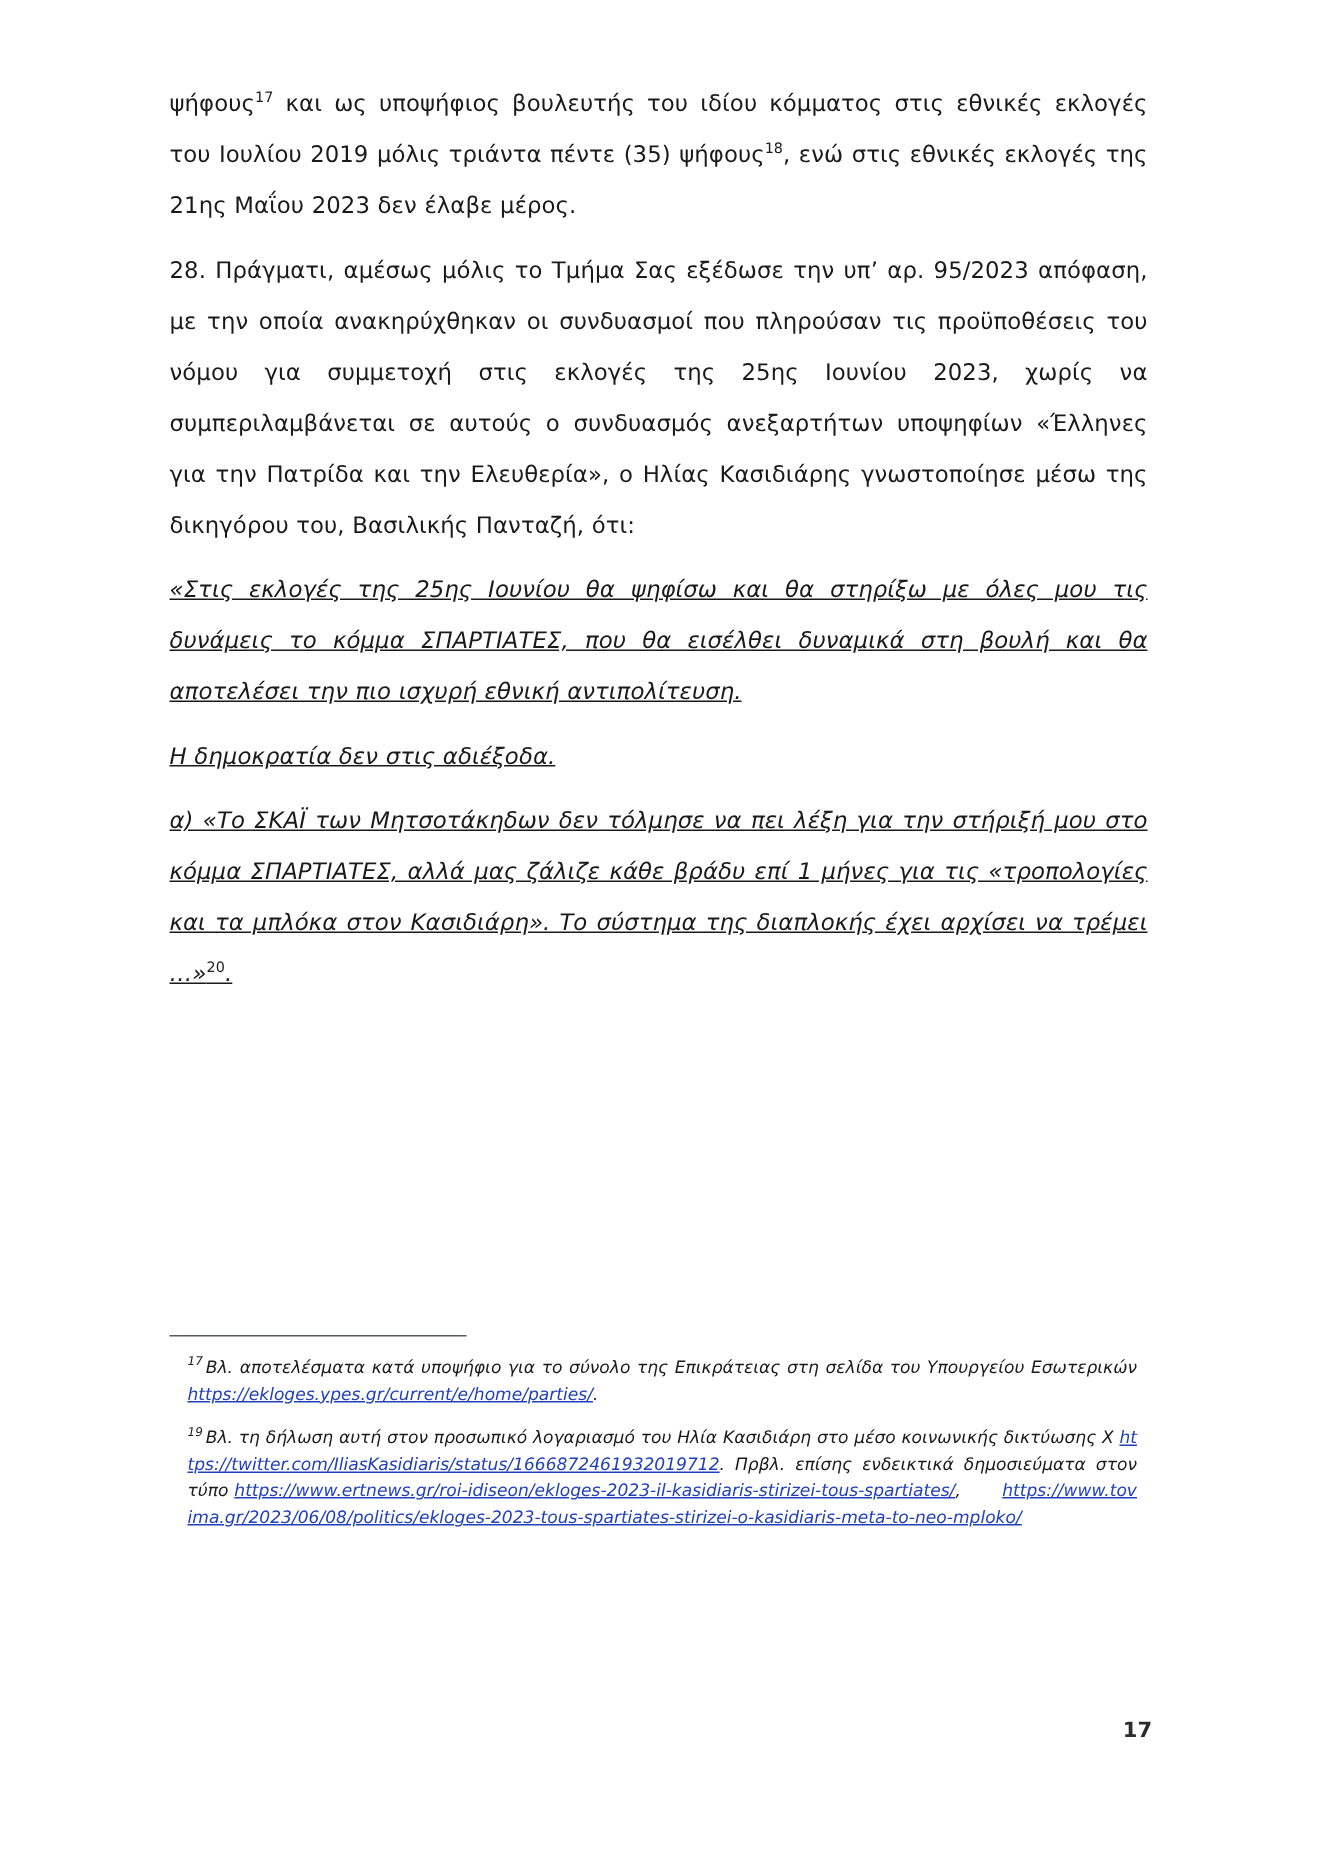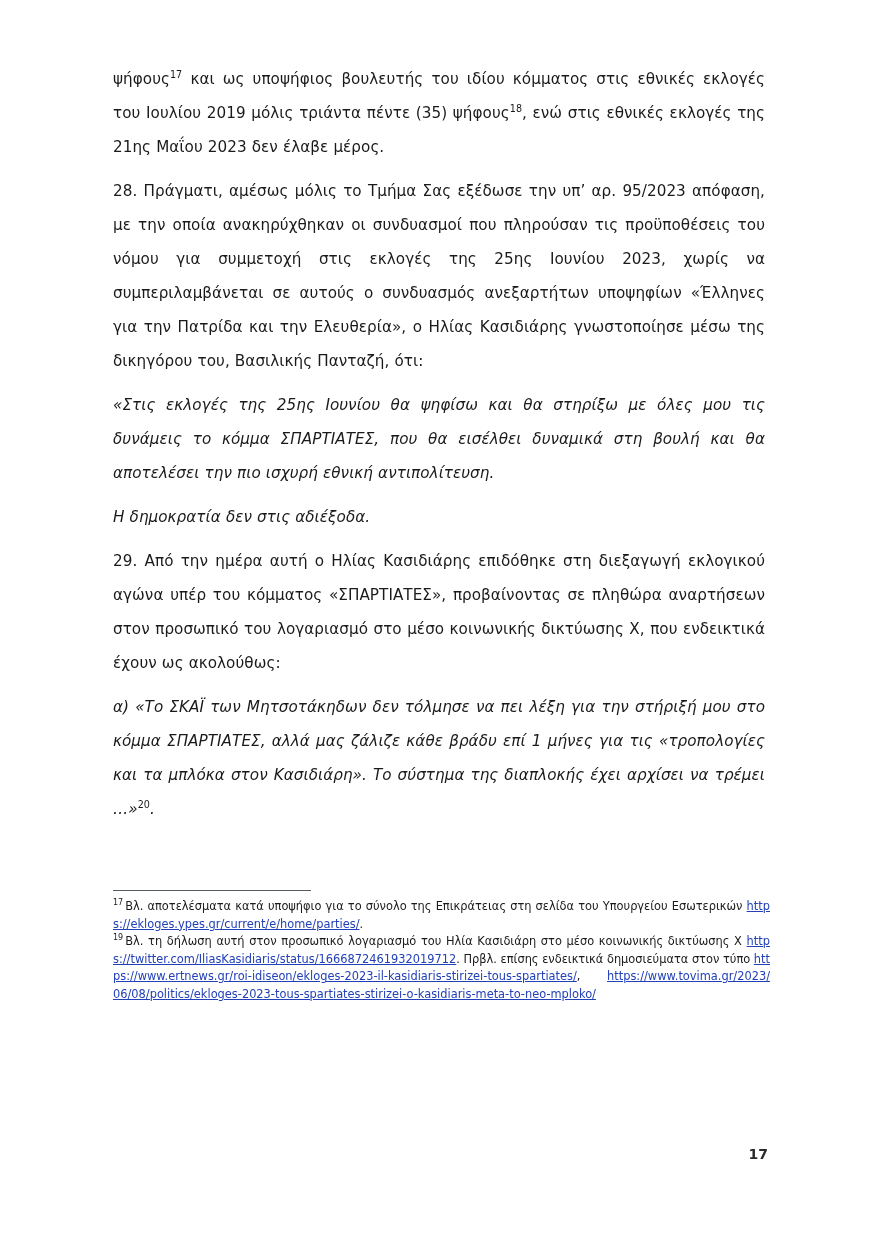--- a/index.html
+++ b/index.html
@@ -20,57 +20,59 @@
     background: #ffffff;
     box-sizing: border-box;
     padding: 52px 110px 0 113px;
     overflow: hidden;
   }
   .body-area {
     position: relative;
     width: 652px;
   }
   p.para {
-    margin: 10px 0 9px 0;
+    margin: 0 0 9px 0;
     font-size: 15.2px;
     line-height: 34px;
     text-align: justify;
     text-justify: inter-word;
     letter-spacing: 0.05px;
     word-spacing: 0.2px;
   }
   p.quote {
     font-style: italic;
     font-weight: 500;
+    text-decoration: underline;
   }
   sup.fn-ref {
     font-size: 9.6px;
     vertical-align: super;
     line-height: 0;
     font-style: normal;
   }
   .footnote-zone {
     position: absolute;
     left: 113px;
     right: 110px;
     top: 890px;
   }
   .fn-rule {
     width: 198px;
     height: 0;
     border-top: 1.2px solid #555c63;
     margin: 0 0 7px 0;
   }
   p.footnote {
-    margin: 0;
+    margin: 12px;
     font-size: 11.4px;
     line-height: 17.6px;
     text-align: justify;
     text-justify: inter-word;
     color: #1a1a1a;
+    font-style: italic;
   }
   p.footnote sup {
     font-size: 8px;
     vertical-align: super;
     line-height: 0;
     margin-right: 2px;
   }
   a.link, .link {
     color: #2240b8;
     text-decoration: underline;
@@ -96,21 +98,20 @@
       <span>ψήφους</span><sup class="fn-ref">17</sup><span> και ως υποψήφιος βουλευτής του ιδίου κόμματος στις εθνικές εκλογές του Ιουλίου 2019 μόλις τριάντα πέντε (35) ψήφους</span><sup class="fn-ref">18</sup><span>, ενώ στις εθνικές εκλογές της 21ης Μαΐου 2023 δεν έλαβε μέρος.</span>
     </p>
 
     <p class="para">28. Πράγματι, αμέσως μόλις το Τμήμα Σας εξέδωσε την υπ’ αρ. 95/2023 απόφαση, με την οποία ανακηρύχθηκαν οι συνδυασμοί που πληρούσαν τις προϋποθέσεις του νόμου για συμμετοχή στις εκλογές της 25ης Ιουνίου 2023, χωρίς να συμπεριλαμβάνεται σε αυτούς ο συνδυασμός ανεξαρτήτων υποψηφίων «Έλληνες για την Πατρίδα και την Ελευθερία», ο Ηλίας Κασιδιάρης γνωστοποίησε μέσω της δικηγόρου του, Βασιλικής Πανταζή, ότι:</p>
 
     <p class="para quote">«Στις εκλογές της 25ης Ιουνίου θα ψηφίσω και θα στηρίξω με όλες μου τις δυνάμεις το κόμμα ΣΠΑΡΤΙΑΤΕΣ, που θα εισέλθει δυναμικά στη βουλή και θα αποτελέσει την πιο ισχυρή εθνική αντιπολίτευση.</p>
 
     <p class="para quote">Η δημοκρατία δεν στις αδιέξοδα.</p>
 
 
-    <p class="para">29. Από την ημέρα αυτή ο Ηλίας Κασιδιάρης επιδόθηκε στη διεξαγωγή εκλογικού αγώνα υπέρ του κόμματος «ΣΠΑΡΤΙΑΤΕΣ», προβαίνοντας σε πληθώρα αναρτήσεων στον προσωπικό του λογαριασμό στο μέσο κοινωνικής δικτύωσης Χ, που ενδεικτικά έχουν ως ακολούθως:</p>
 
     <p class="para quote">
       <span>α) «Το ΣΚΑΪ των Μητσοτάκηδων δεν τόλμησε να πει λέξη για την στήριξή μου στο κόμμα ΣΠΑΡΤΙΑΤΕΣ, αλλά μας ζάλιζε κάθε βράδυ επί 1 μήνες για τις «τροπολογίες και τα μπλόκα στον Κασιδιάρη». Το σύστημα της διαπλοκής έχει αρχίσει να τρέμει …»</span><sup class="fn-ref">20</sup><span>.</span>
     </p>
 
   </div>
 
   <div class="footnote-zone">
 
     <div class="fn-rule"></div>

